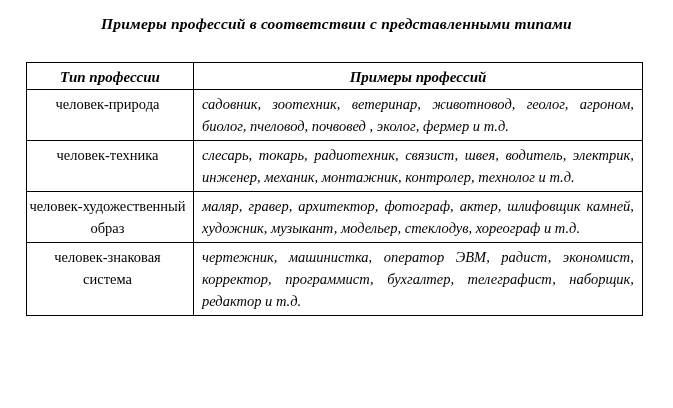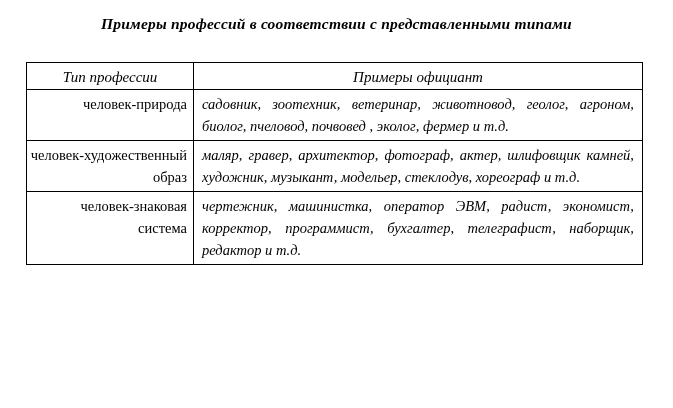--- a/index.html
+++ b/index.html
@@ -29,30 +29,30 @@
     table-layout: fixed;
   }
   col.c-type { width: 167px; }
   .prof-table th, .prof-table td {
     border: 1px solid #000000;
     vertical-align: top;
     font-size: 14.5px;
     line-height: 22px;
   }
   .prof-table th {
-    font-weight: normal;
+    font-weight: bold;
     font-style: italic;
     text-align: center;
     font-size: 15px;
     line-height: 20px;
     padding: 4px 4px 2px 4px;
   }
   td.cell-type {
     padding: 3px 6px 3px 1px;
-    text-align: right;
+    text-align: center;
   }
   td.cell-examples {
     padding: 3px 8px 3px 8px;
     text-align: justify;
   }
   
   td.cell-examples { text-align-last: auto; font-style: italic; }
 </style>
 </head>
 <body>
@@ -62,27 +62,31 @@
   <div class="doc-title">Примеры профессий в соответствии с представленными типами</div>
 
   <table class="prof-table">
     <colgroup>
       <col class="c-type">
       <col class="c-examples">
     </colgroup>
     <thead>
       <tr>
         <th>Тип профессии</th>
-        <th>Примеры официант</th>
+        <th>Примеры профессий</th>
       </tr>
     </thead>
     <tbody>
       <tr>
         <td class="cell-type">человек-природа</td>
         <td class="cell-examples">садовник, зоотехник, ветеринар, животновод, геолог, агроном, биолог, пчеловод, почвовед , эколог, фермер и т.д.</td>
+      </tr>
+      <tr>
+        <td class="cell-type">человек-техника</td>
+        <td class="cell-examples">слесарь, токарь, радиотехник, связист, швея, водитель, электрик, инженер, механик, монтажник, контролер, технолог и т.д.</td>
       </tr>
       <tr>
         <td class="cell-type">человек-художественный образ</td>
         <td class="cell-examples">маляр, гравер, архитектор, фотограф, актер, шлифовщик камней, художник, музыкант, модельер, стеклодув, хореограф и т.д.</td>
       </tr>
       <tr>
         <td class="cell-type">человек-знаковая система</td>
         <td class="cell-examples">чертежник, машинистка, оператор ЭВМ, радист, экономист, корректор, программист, бухгалтер, телеграфист, наборщик, редактор и т.д.</td>
       </tr>
     </tbody>

